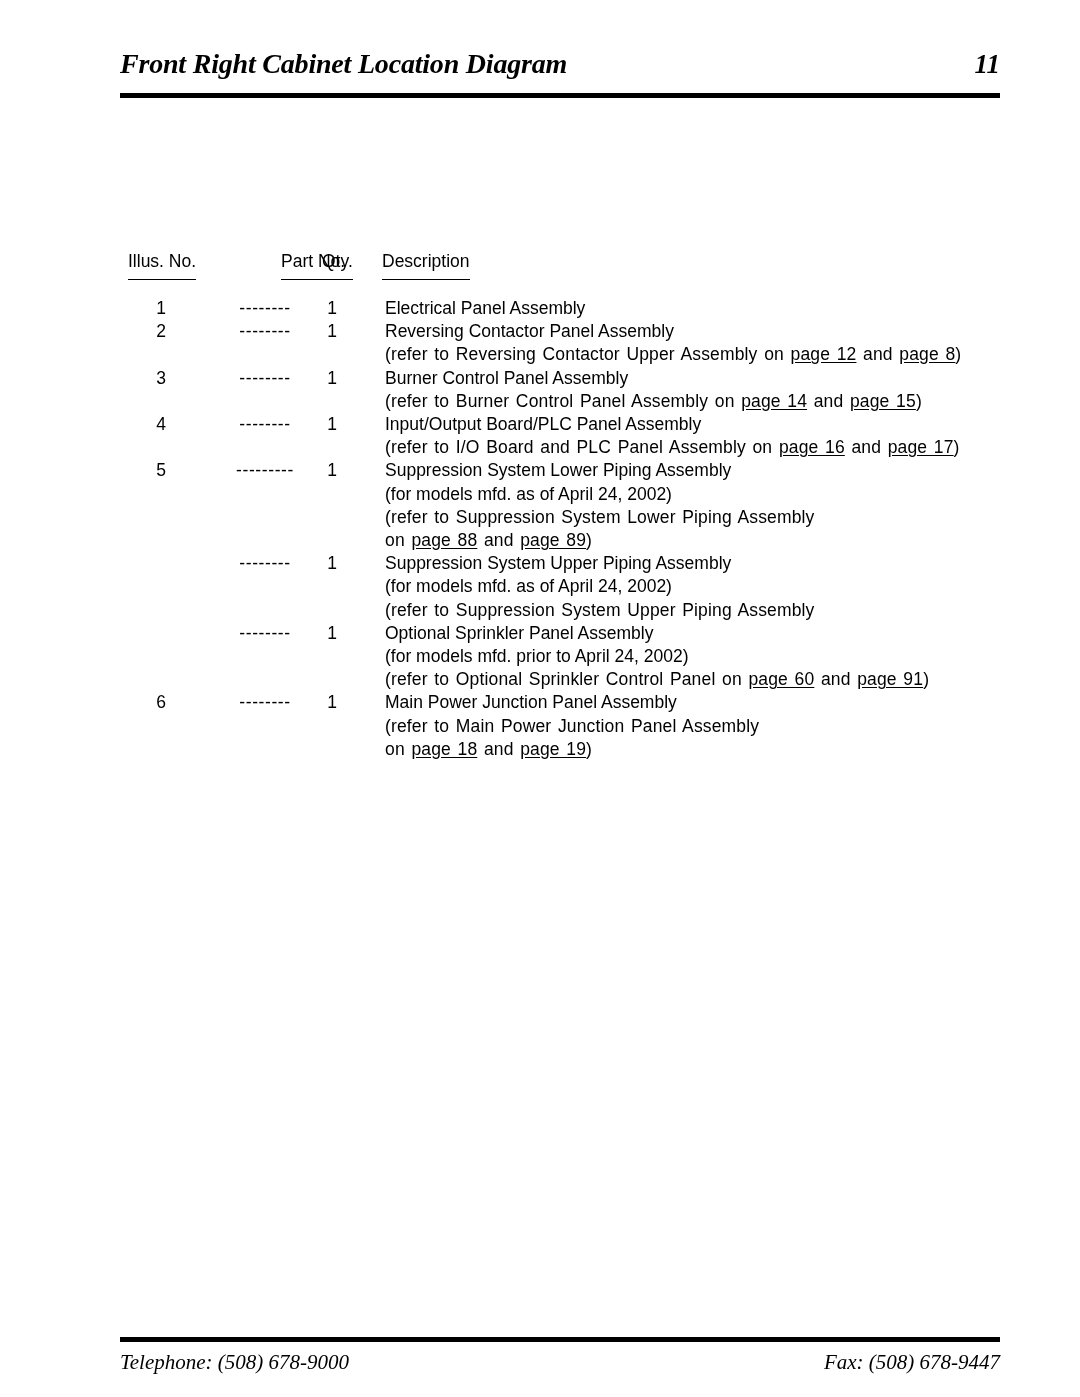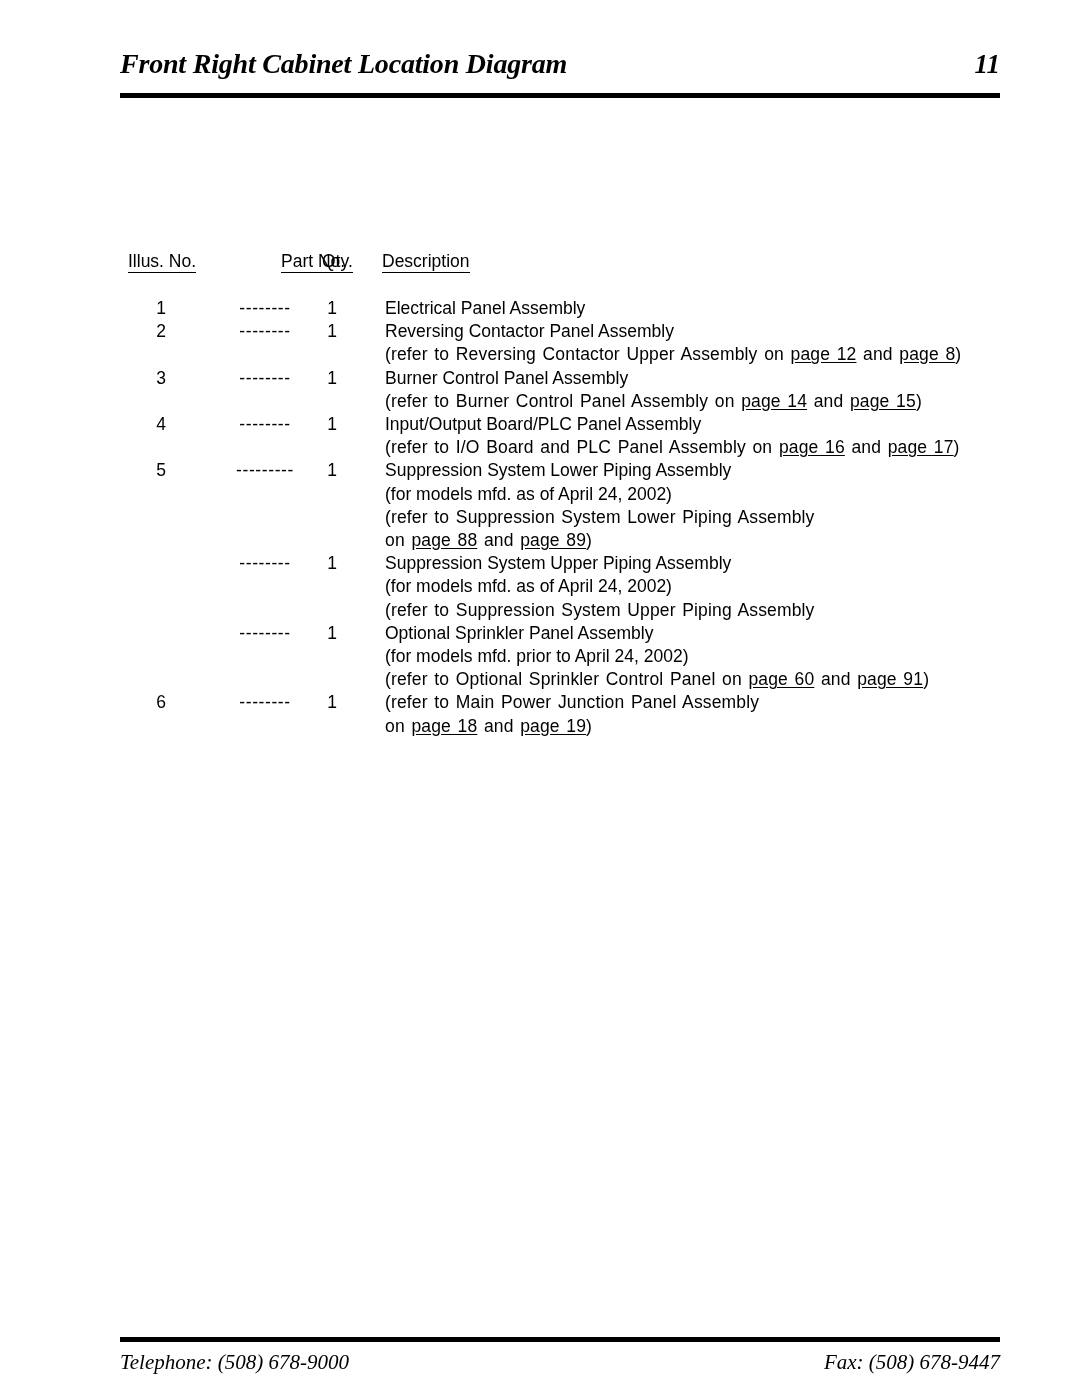--- a/index.html
+++ b/index.html
@@ -64,21 +64,21 @@
     height: 30px;
   }
   .col-head {
     position: absolute;
     top: 0;
     white-space: nowrap;
     font-size: 17.5px;
   }
   .col-head .u {
     border-bottom: 1.4px solid #000;
-    padding-bottom: 1px;
+    padding-bottom: 8px;
   }
   .ch-illus { left: 8px; }
   .ch-part  { left: 113px; margin-left: 48px; }
   .ch-qty   { left: 202px; }
   .ch-desc  { left: 262px; }
 
   .table-body {
     position: relative;
     margin-top: 17px;
   }
@@ -215,20 +215,21 @@
           <div class="desc-line">Optional Sprinkler Panel Assembly</div>
           <div class="desc-line">(for models mfd. prior to April 24, 2002)</div>
           <div class="desc-line spread"><span>(refer to Optional  Sprinkler  Control  Panel</span><span> on </span><span class="lnk">page  60</span><span> and </span><span class="lnk">page  91</span><span>)</span></div>
         </div>
       </div>
       <div class="row">
         <div class="cell-illus">6</div>
         <div class="cell-part">--------</div>
         <div class="cell-qty">1</div>
         <div class="cell-desc">
+          <div class="desc-line">Main Power Junction Panel Assembly</div>
           <div class="desc-line spread">(refer to Main  Power  Junction Panel  Assembly</div>
           <div class="desc-line spread"><span>on </span><span class="lnk">page  18</span><span> and </span><span class="lnk">page  19</span><span>)</span></div>
         </div>
       </div>
     </div>
 </div>
 
 <div style="position:absolute; left:120px; top:1337px; width:880px; height:5px; background:#000;"></div>
 <div style="position:absolute; left:120px; top:1350px; width:880px; display:flex; justify-content:space-between; font-family:'Liberation Serif',serif; font-style:italic; font-size:21px;">
   <span>Telephone: (508) 678-9000</span>

